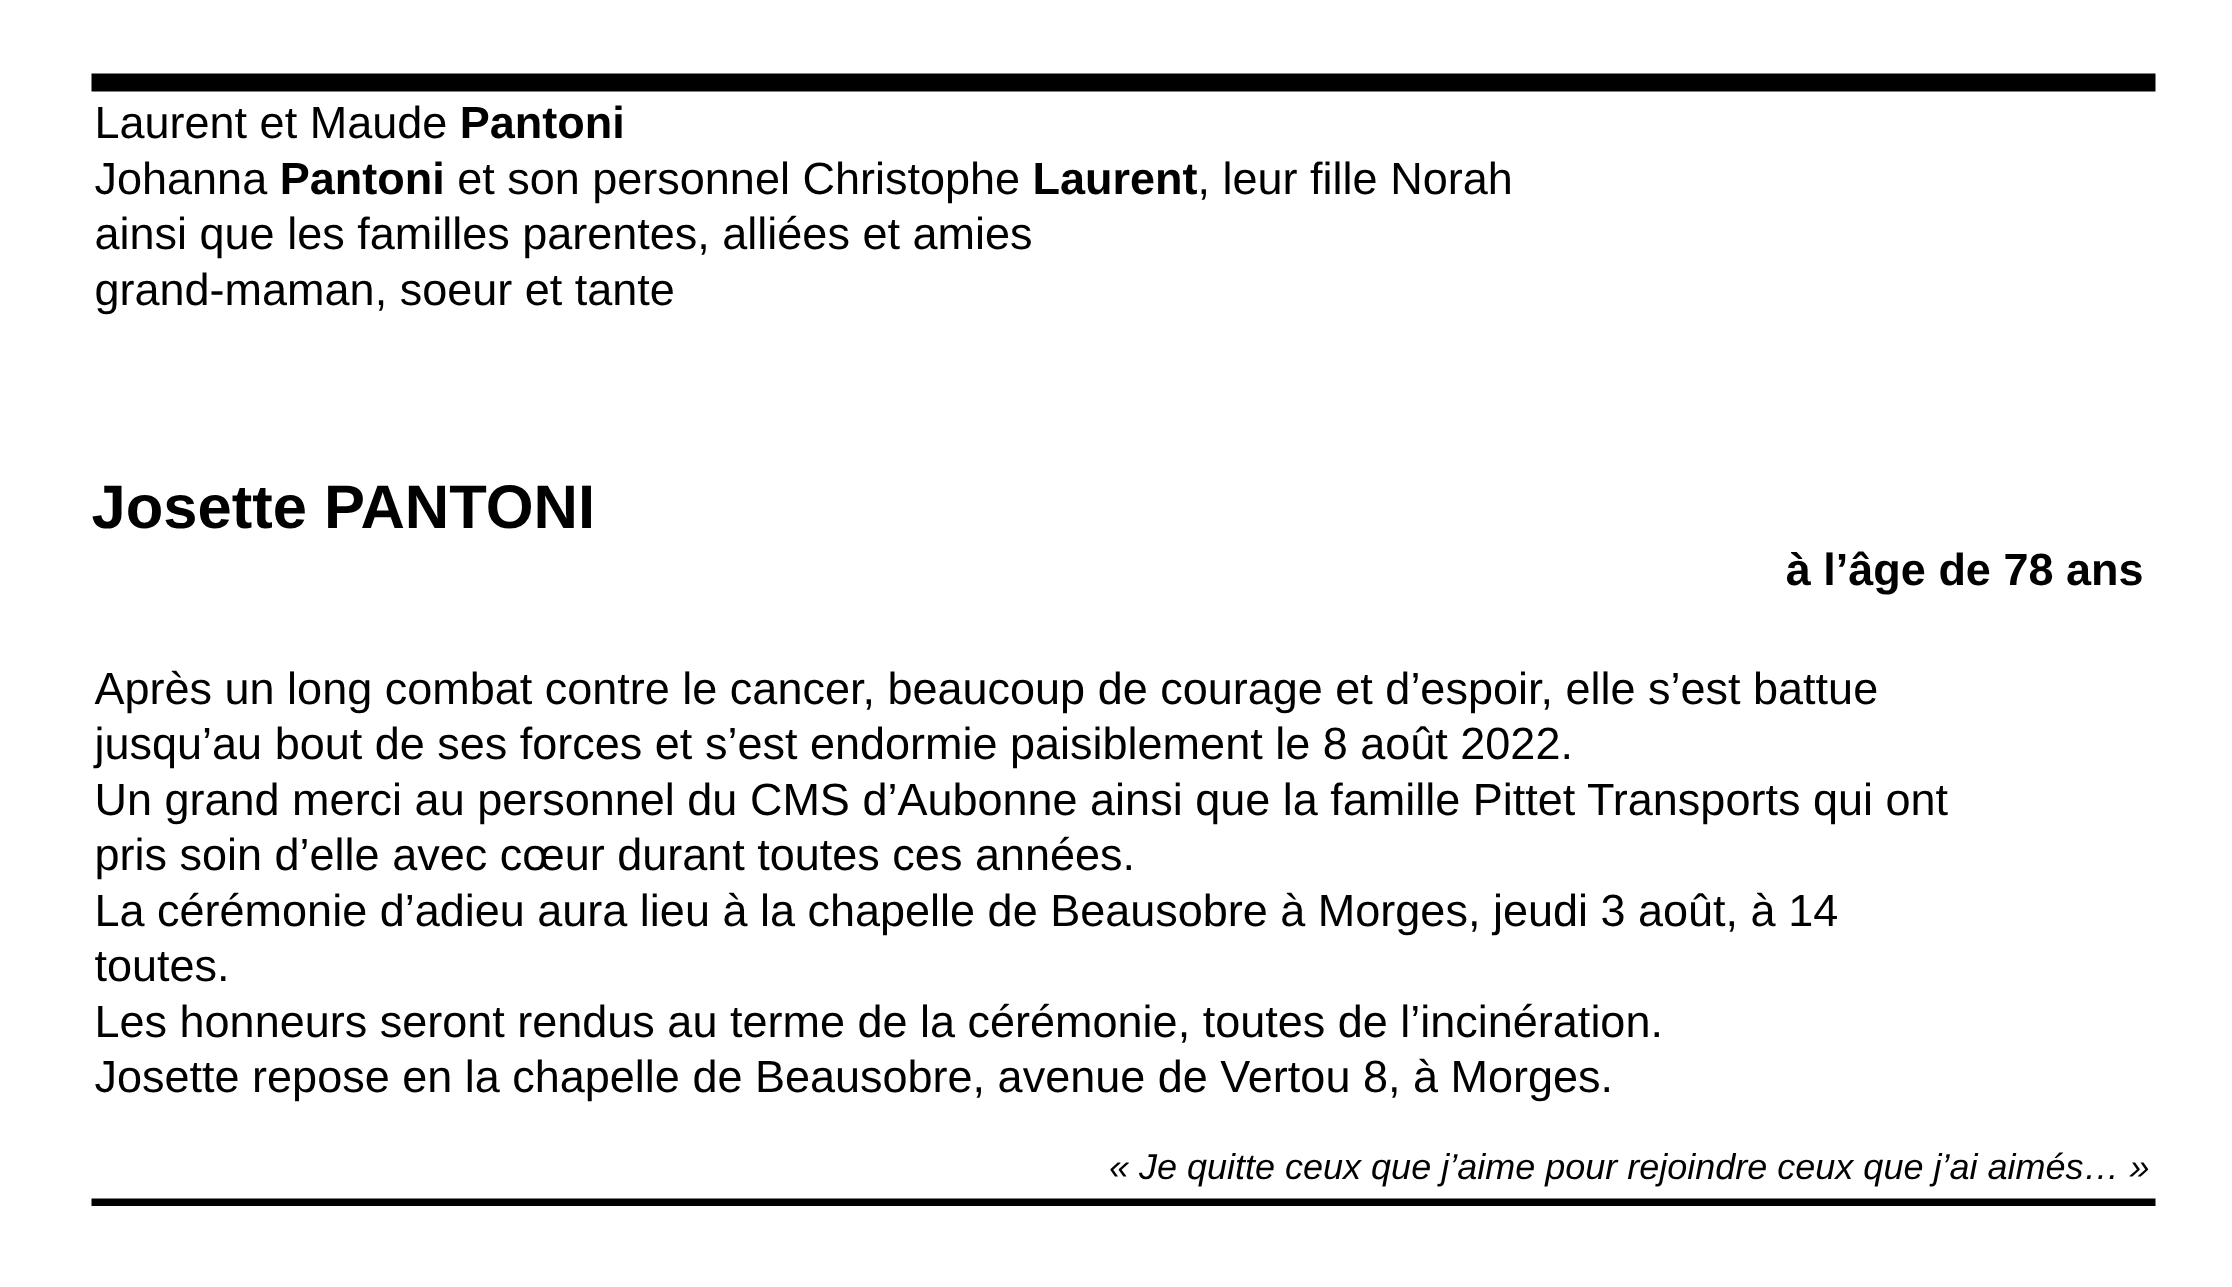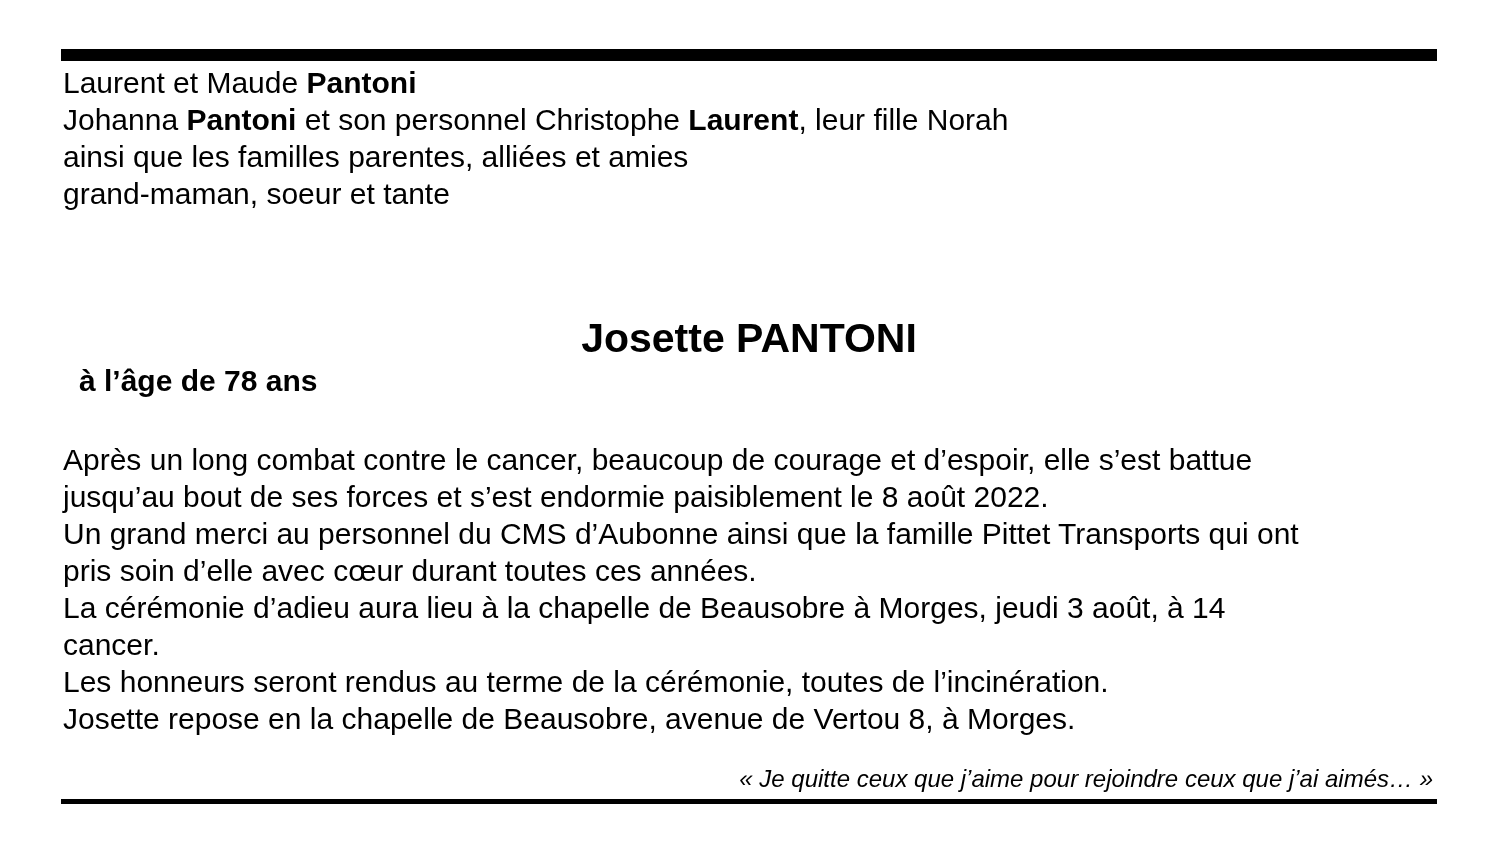--- a/index.html
+++ b/index.html
@@ -49,32 +49,32 @@
     padding: 0;
     white-space: pre-wrap;
   }
   .b { font-weight: bold; margin-top: 16px; }
   .deceased-name {
     position: absolute;
     left: 61px;
     top: 314px;
     width: 1376px;
     margin: 0;
-    text-align: center;
+    text-align: left;
     font-size: 41px;
     line-height: 48px;
     font-weight: bold;
   }
   .age-line {
     position: absolute;
-    left: 79px;
+    left: 53px;
     top: 362px;
     width: 1376px;
     margin: 0;
-    text-align: left;
+    text-align: right;
     font-size: 30px;
     line-height: 37px;
     font-weight: bold;
   }
   .body-text {
     position: absolute;
     left: 63px;
     top: 441px;
     width: 1374px;
     font-size: 30px;
@@ -108,21 +108,21 @@
 
   <h1 class="deceased-name">Josette PANTONI</h1>
   <h2 class="age-line">à l’âge de 78 ans</h2>
 
   <div class="body-text">
     <p>Après un long combat contre le cancer, beaucoup de courage et d’espoir, elle s’est battue</p>
     <p>jusqu’au bout de ses forces et s’est endormie paisiblement le 8 août 2022.</p>
     <p>Un grand merci au personnel du CMS d’Aubonne ainsi que la famille Pittet Transports qui ont</p>
     <p>pris soin d’elle avec cœur durant toutes ces années.</p>
     <p>La cérémonie d’adieu aura lieu à la chapelle de Beausobre à Morges, jeudi 3 août, à 14</p>
-    <p>cancer.</p>
+    <p>toutes.</p>
     <p>Les honneurs seront rendus au terme de la cérémonie, toutes de l’incinération.</p>
     <p>Josette repose en la chapelle de Beausobre, avenue de Vertou 8, à Morges.</p>
   </div>
 
   <p class="quote">« Je quitte ceux que j’aime pour rejoindre ceux que j’ai aimés… »</p>
 
   <div class="rule-bottom"></div>
 
 </div>
 

